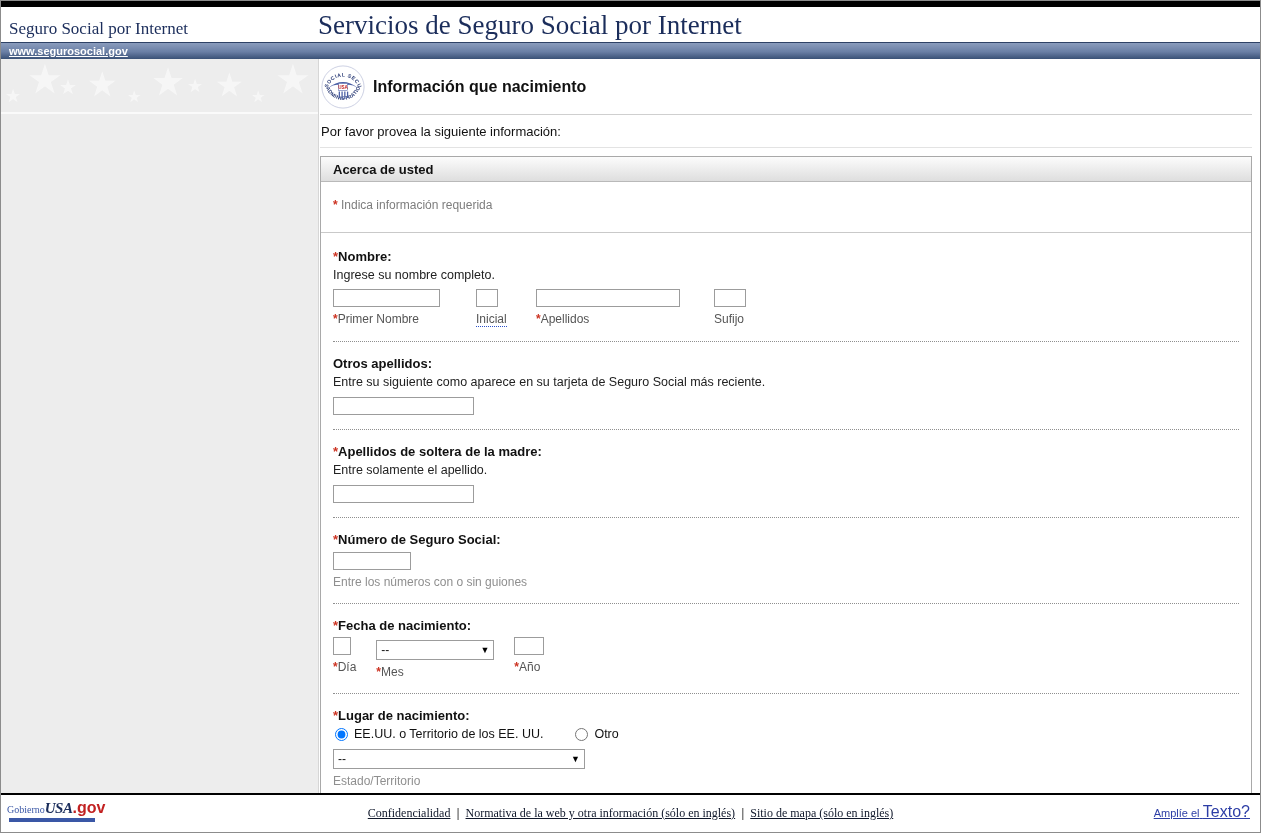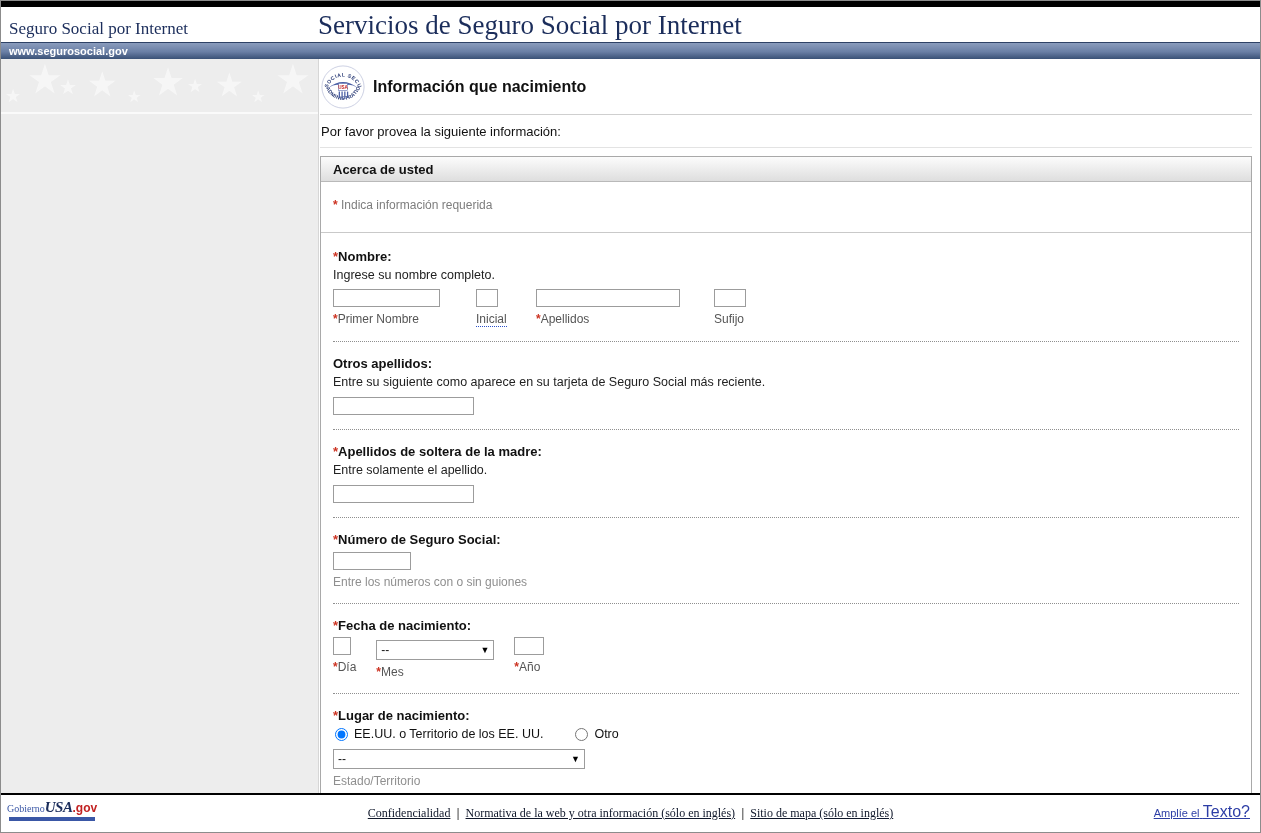--- a/index.html
+++ b/index.html
@@ -5,21 +5,21 @@
   * { margin:0; padding:0; box-sizing:border-box; }
   html,body { width:1261px; height:833px; }
   body { font-family:"Liberation Sans", sans-serif; background:#fff; }
   .page { width:1261px; height:833px; display:flex; flex-direction:column; border:1px solid #8c8c8c; overflow:hidden; background:#fff; }
 
   
   .top-black { height:6px; background:#000; }
   .masthead { height:35px; background:#fff; position:relative;border-radius:10px; }
   .site-title { position:absolute; left:8px; bottom:3px; font-family:"Liberation Serif", serif; font-size:17px; color:#1b2d5b; }
   .main-title { position:absolute; left:317px; bottom:1px; font-family:"Liberation Serif", serif; font-size:27px; color:#1b2d5b; }
-  .url-bar { height:17px; background:linear-gradient(#8a9cbd,#6a7fa5 55%,#3a5176); color:#fff; font-size:11px; font-weight:bold; line-height:17px; padding-left:8px; border-top:1px solid #2e4266; }
+  .url-bar { height:17px; background:linear-gradient(#8a9cbd,#6a7fa5 55%,#3a5176); color:#fff; font-size:11px; font-weight:bold; line-height:17px; padding-left:8px; border-top:1px solid #2e4266;text-decoration:underline; }
 
   
   .content { flex:1; display:flex; min-height:0; }
   .sidebar { width:318px; background:#ededed; border-right:1px solid #d6d6d6; }
   .stars-band { height:55px; position:relative; overflow:hidden; border-bottom:2px solid #fafafa; }
   .star { position:absolute; color:#ffffff; opacity:.55; line-height:1; }
 
   .main { flex:1; background:#fff; padding:0 8px 0 1px; display:flex; flex-direction:column; }
 
   .page-header { display:flex; align-items:center; gap:8px; padding:6px 0 5px 1px; border-bottom:1px solid #cfcfcf; }
@@ -64,21 +64,21 @@
   .btn { font-family:"Liberation Sans", sans-serif; font-size:12px; font-weight:bold; color:#111;
          background:linear-gradient(#ececec,#cfcfcf); border:1px solid #6d6d6d;
          border-top-color:#f6f6f6; border-left-color:#f6f6f6; padding:2px 10px; cursor:pointer; }
 
   
   .footer-line { height:2px; background:#000; }
   .footer { height:37px; background:#fff; display:flex; align-items:center; position:relative; font-size:12px; }
   .gov-logo { position:absolute; left:6px; top:5px; line-height:1; white-space:nowrap; }
   .gov-p1 { color:#3a57a6; font-size:10px; font-family:"Liberation Serif", serif; }
   .gov-p2 { color:#1b2d5b; font-size:15px; font-weight:bold; font-style:italic; font-family:"Liberation Serif", serif; letter-spacing:-.5px; }
-  .gov-p3 { color:#c22121; font-size:12px; font-weight:bold; }
+  .gov-p3 { color:#c22121; font-size:16px; font-weight:bold; }
   .gov-tag { width:86px; height:4px; background:#3a57a6; margin-top:2px; margin-left:2px; }
   .footer-links { width:100%; text-align:center; color:#333; }
   .footer-links a { color:#0f172a; text-decoration:underline;font-family:Liberation Serif, serif; }
   .flink-sep { color:#444; margin:0 6px; }
   .text-size { position:absolute; right:10px; top:8px; color:#2d3ea6; text-decoration:underline; cursor:pointer; white-space:nowrap; }
   .ts-small{ font-size:11px; } .ts-big{ font-size:16px; }
 </style>
 </head>
 <body>
 

